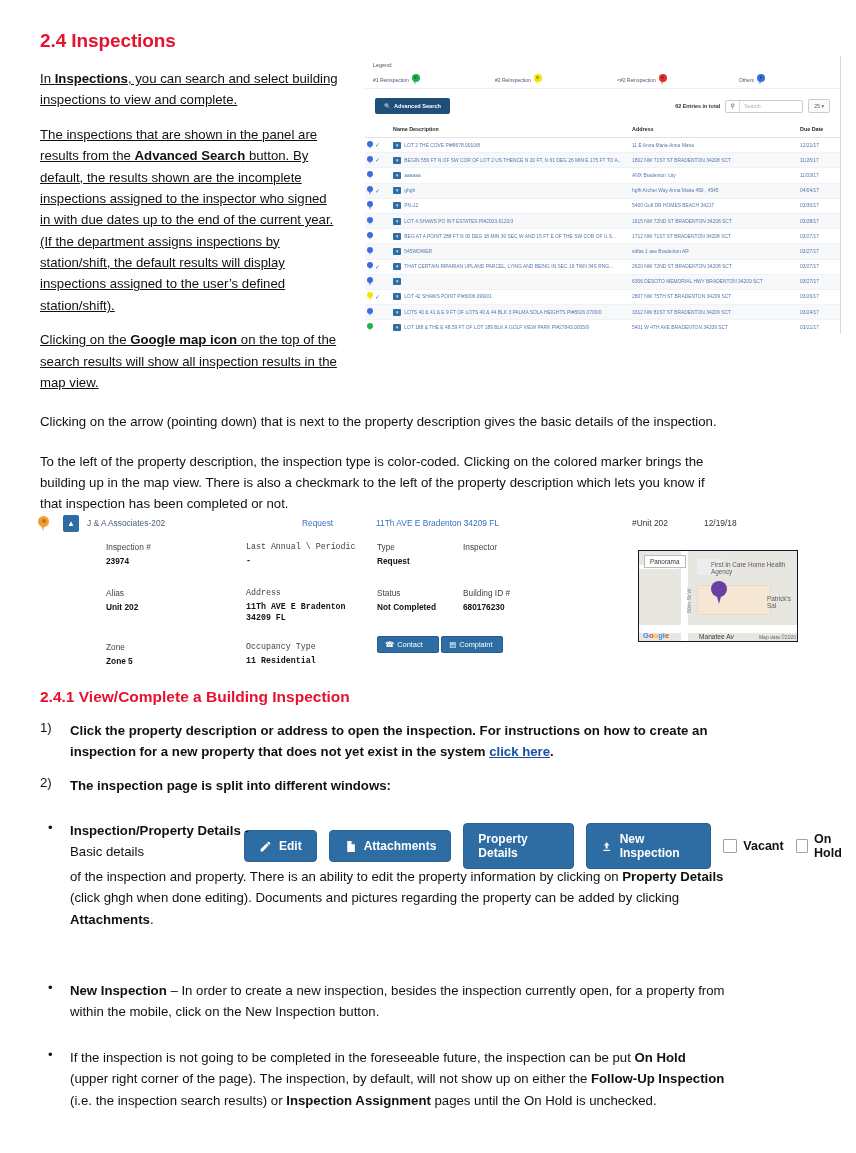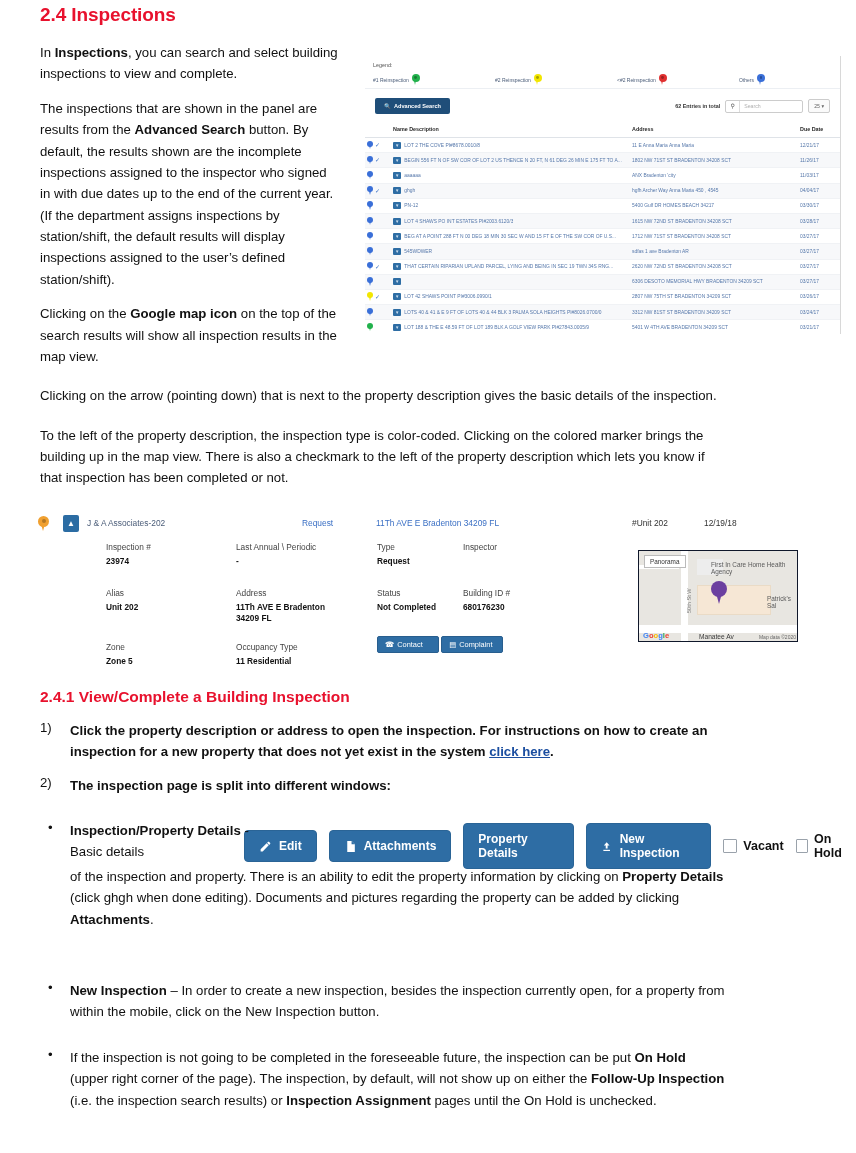--- a/index.html
+++ b/index.html
@@ -5,31 +5,31 @@
   * { box-sizing: border-box; }
   html, body { margin:0; padding:0; }
   body {
     width: 856px; height: 1153px;
     background: #ffffff;
     font-family: "Liberation Sans", sans-serif;
     color: #111111;
     position: relative;
     overflow: hidden;
   }
-  .page { position:relative; width:856px; height:900px; padding: 2px 20px 0 40px; }
+  .page { position:relative; width:856px; height:900px; padding: 28px 20px 0 40px; }
 
   h1.sec {
     color:#e8112d; font-size:19px; font-weight:bold; margin:2px 0 16px 0;
     letter-spacing:-0.1px;
   }
   h2.subsec {
     color:#e8112d; font-size:15.5px; font-weight:bold; margin:0 0 14px 0;
   }
   p.body { font-size:13.2px; line-height:1.62; margin:0 0 13px 0; color:#111; }
-  .narrow { width:300px; }
+  .narrow { width:300px;text-decoration:underline; }
   .wide { width:690px; }
   b, strong { font-weight:bold; }
   a.link { color:#1b4ea0; text-decoration:underline; }
 
   
   .shot {
     position:absolute; left:365px; top:56px; width:476px; height:278px;
     background:#fff; border-right:1px solid #d8d8d8; overflow:hidden;
   }
   .legend-wrap { padding:6px 8px 2px 8px; border-bottom:1px solid #eceff3; }
@@ -118,21 +118,21 @@
   .d-title { font-size:8.4px; color:#4a5c78; }
   .d-type { position:absolute; left:270px; font-size:8.4px; color:#3a6fc4; }
   .d-addr { position:absolute; left:344px; font-size:8.4px; color:#3a6fc4; }
   .d-unit { position:absolute; left:600px; font-size:8.4px; color:#333; }
   .d-date { position:absolute; left:672px; font-size:8.4px; color:#333; }
 
   .d-grid { position:relative; margin-left:74px; margin-top:8px; }
   .d-col { position:absolute; }
   .d-lab { font-size:8.3px; color:#444; margin-bottom:4px; }
   .d-val { font-size:8.3px; font-weight:bold; color:#111; line-height:1.35;}
-  .c1{left:0px;}   .c2{left:130px;} .c3{left:271px;} .c4{left:357px;}
+  .c1{left:0px;}   .c2{left:140px;font-family:Liberation Mono, monospace;} .c3{left:271px;} .c4{left:357px;}
   .r1{top:0px;}    .r2{top:46px;}   .r3{top:92px;margin-top:8px;}
   .btn-sm {
     display:inline-flex;align-items:center;gap:3px;background:#2e6da4;color:#fff;
     font-size:7.4px;padding:3px 7px;border-radius:2px;margin-bottom:4px;width:62px;
     border:1px solid #285e8e;
   }
 
   .minimap {
     position:absolute; left:532px; top:8px; width:160px; height:92px;
     background:#e8e6e1; overflow:hidden; border:1px solid #0f172a;

